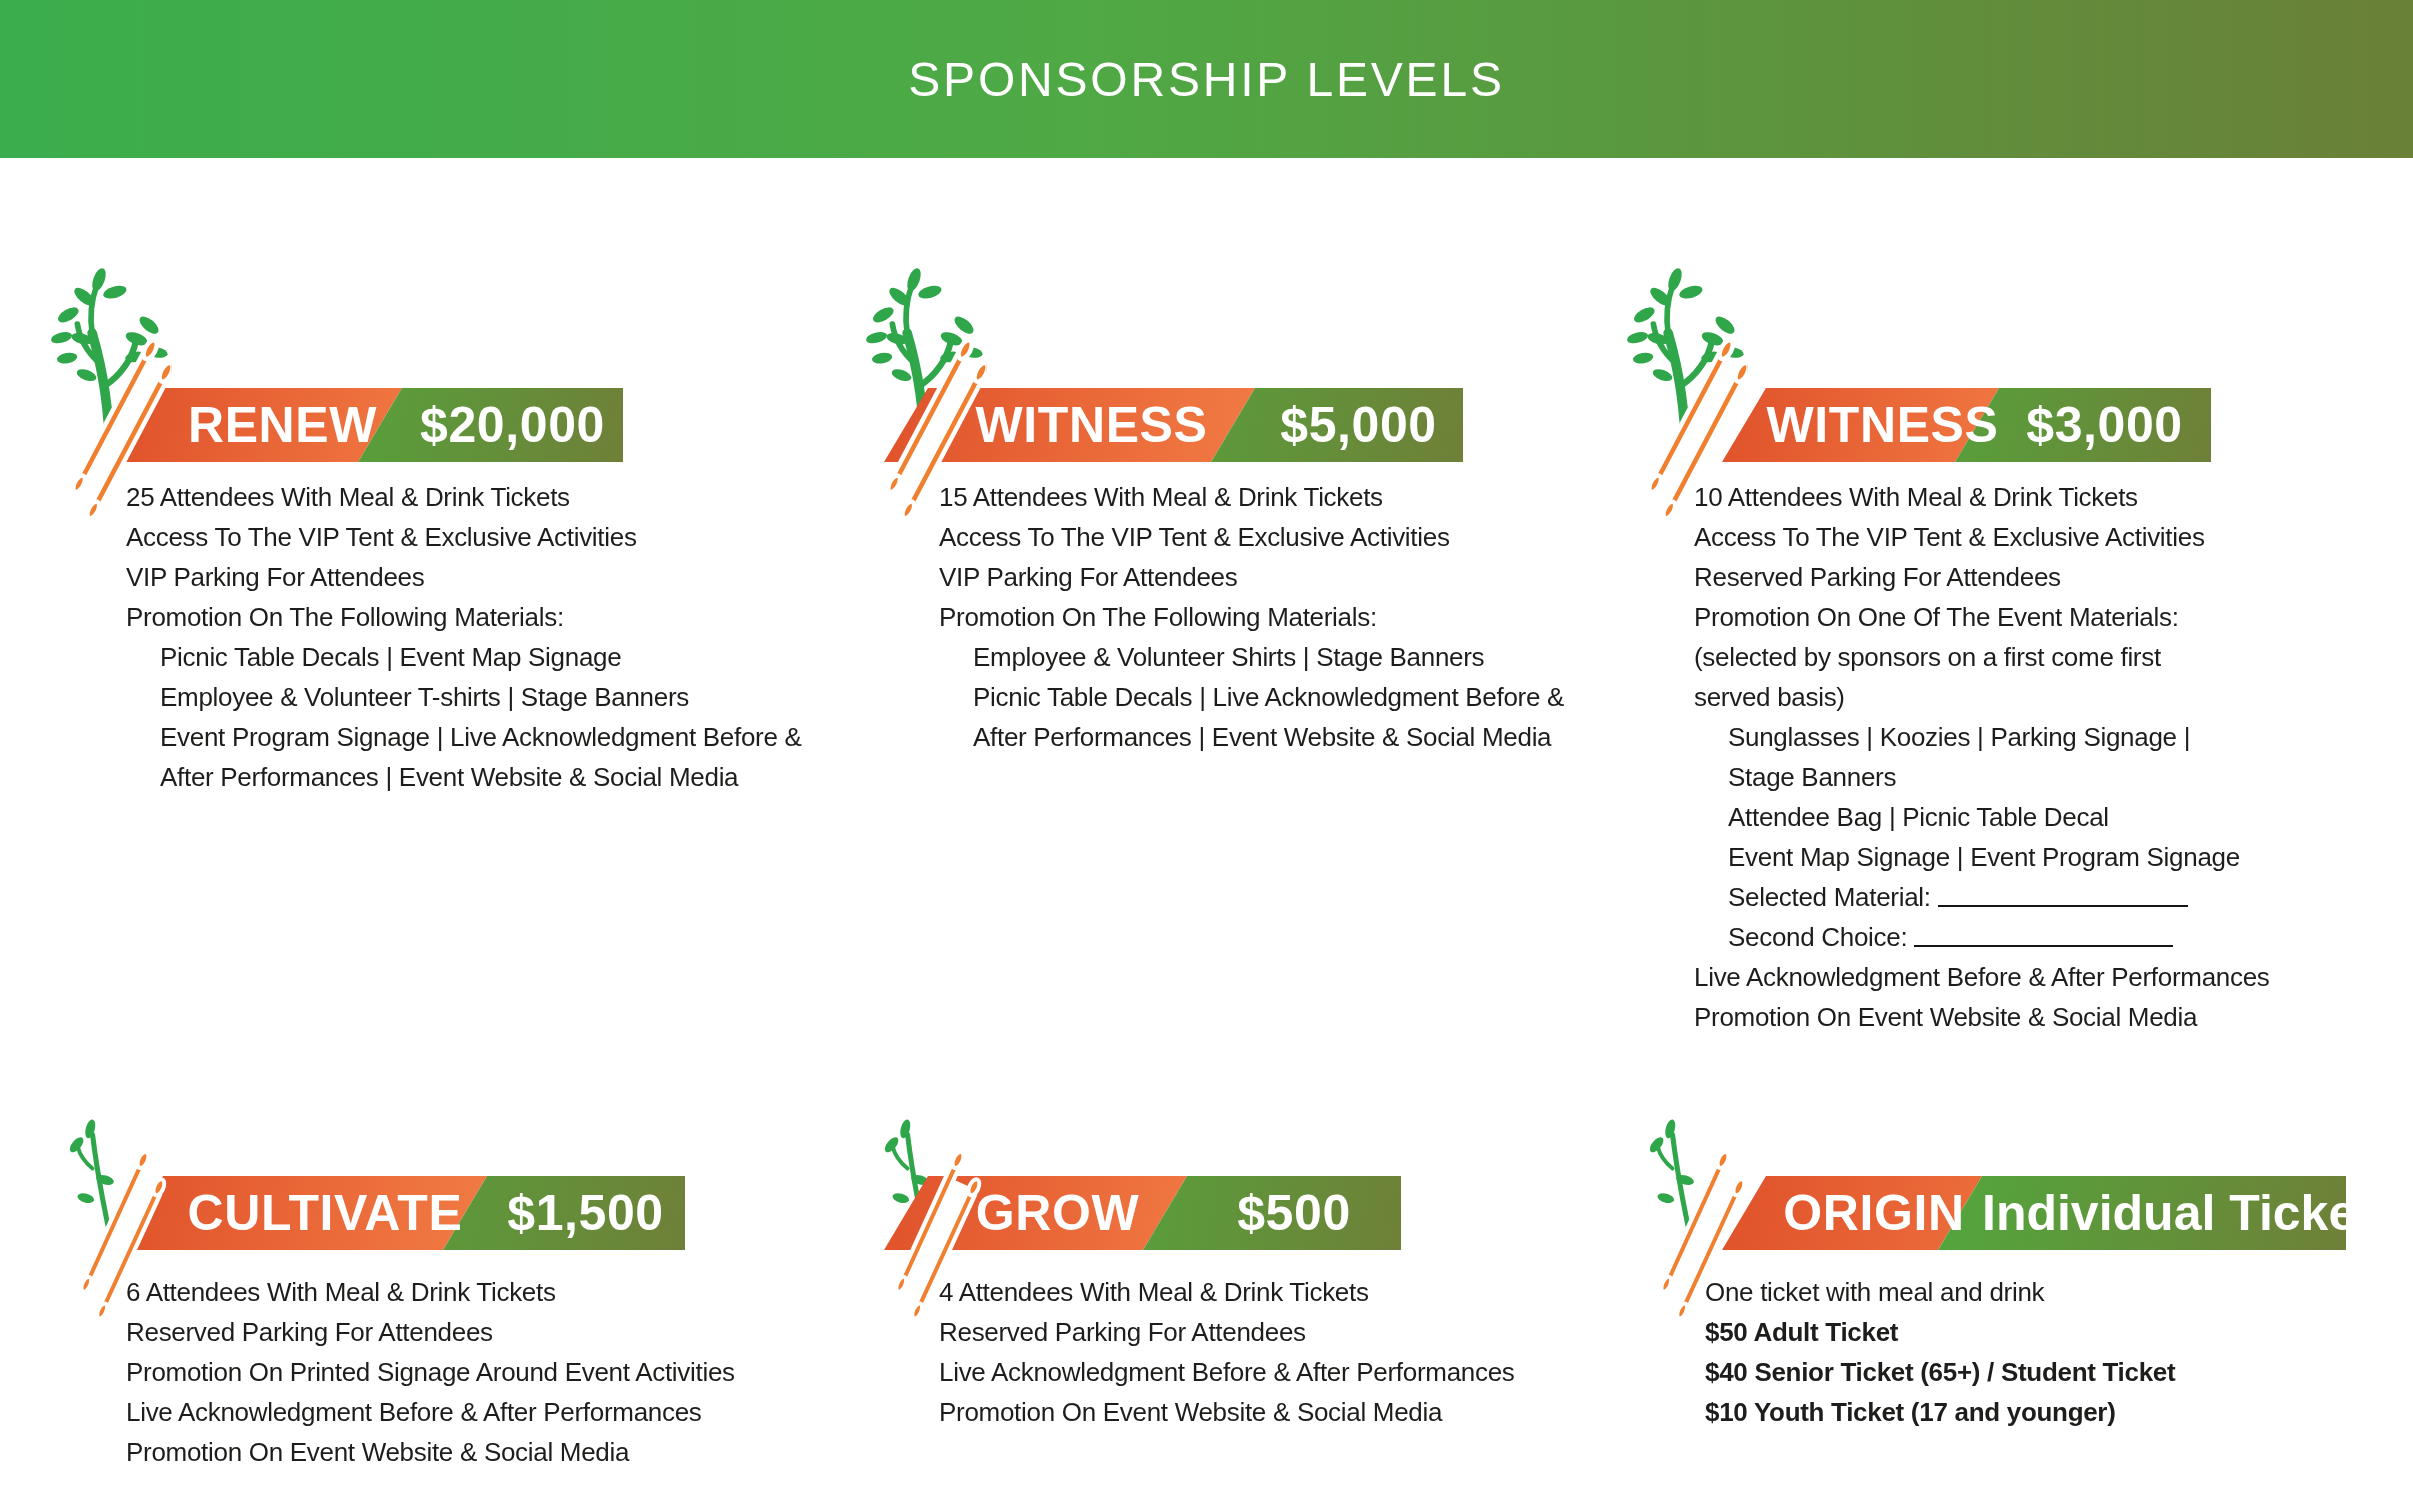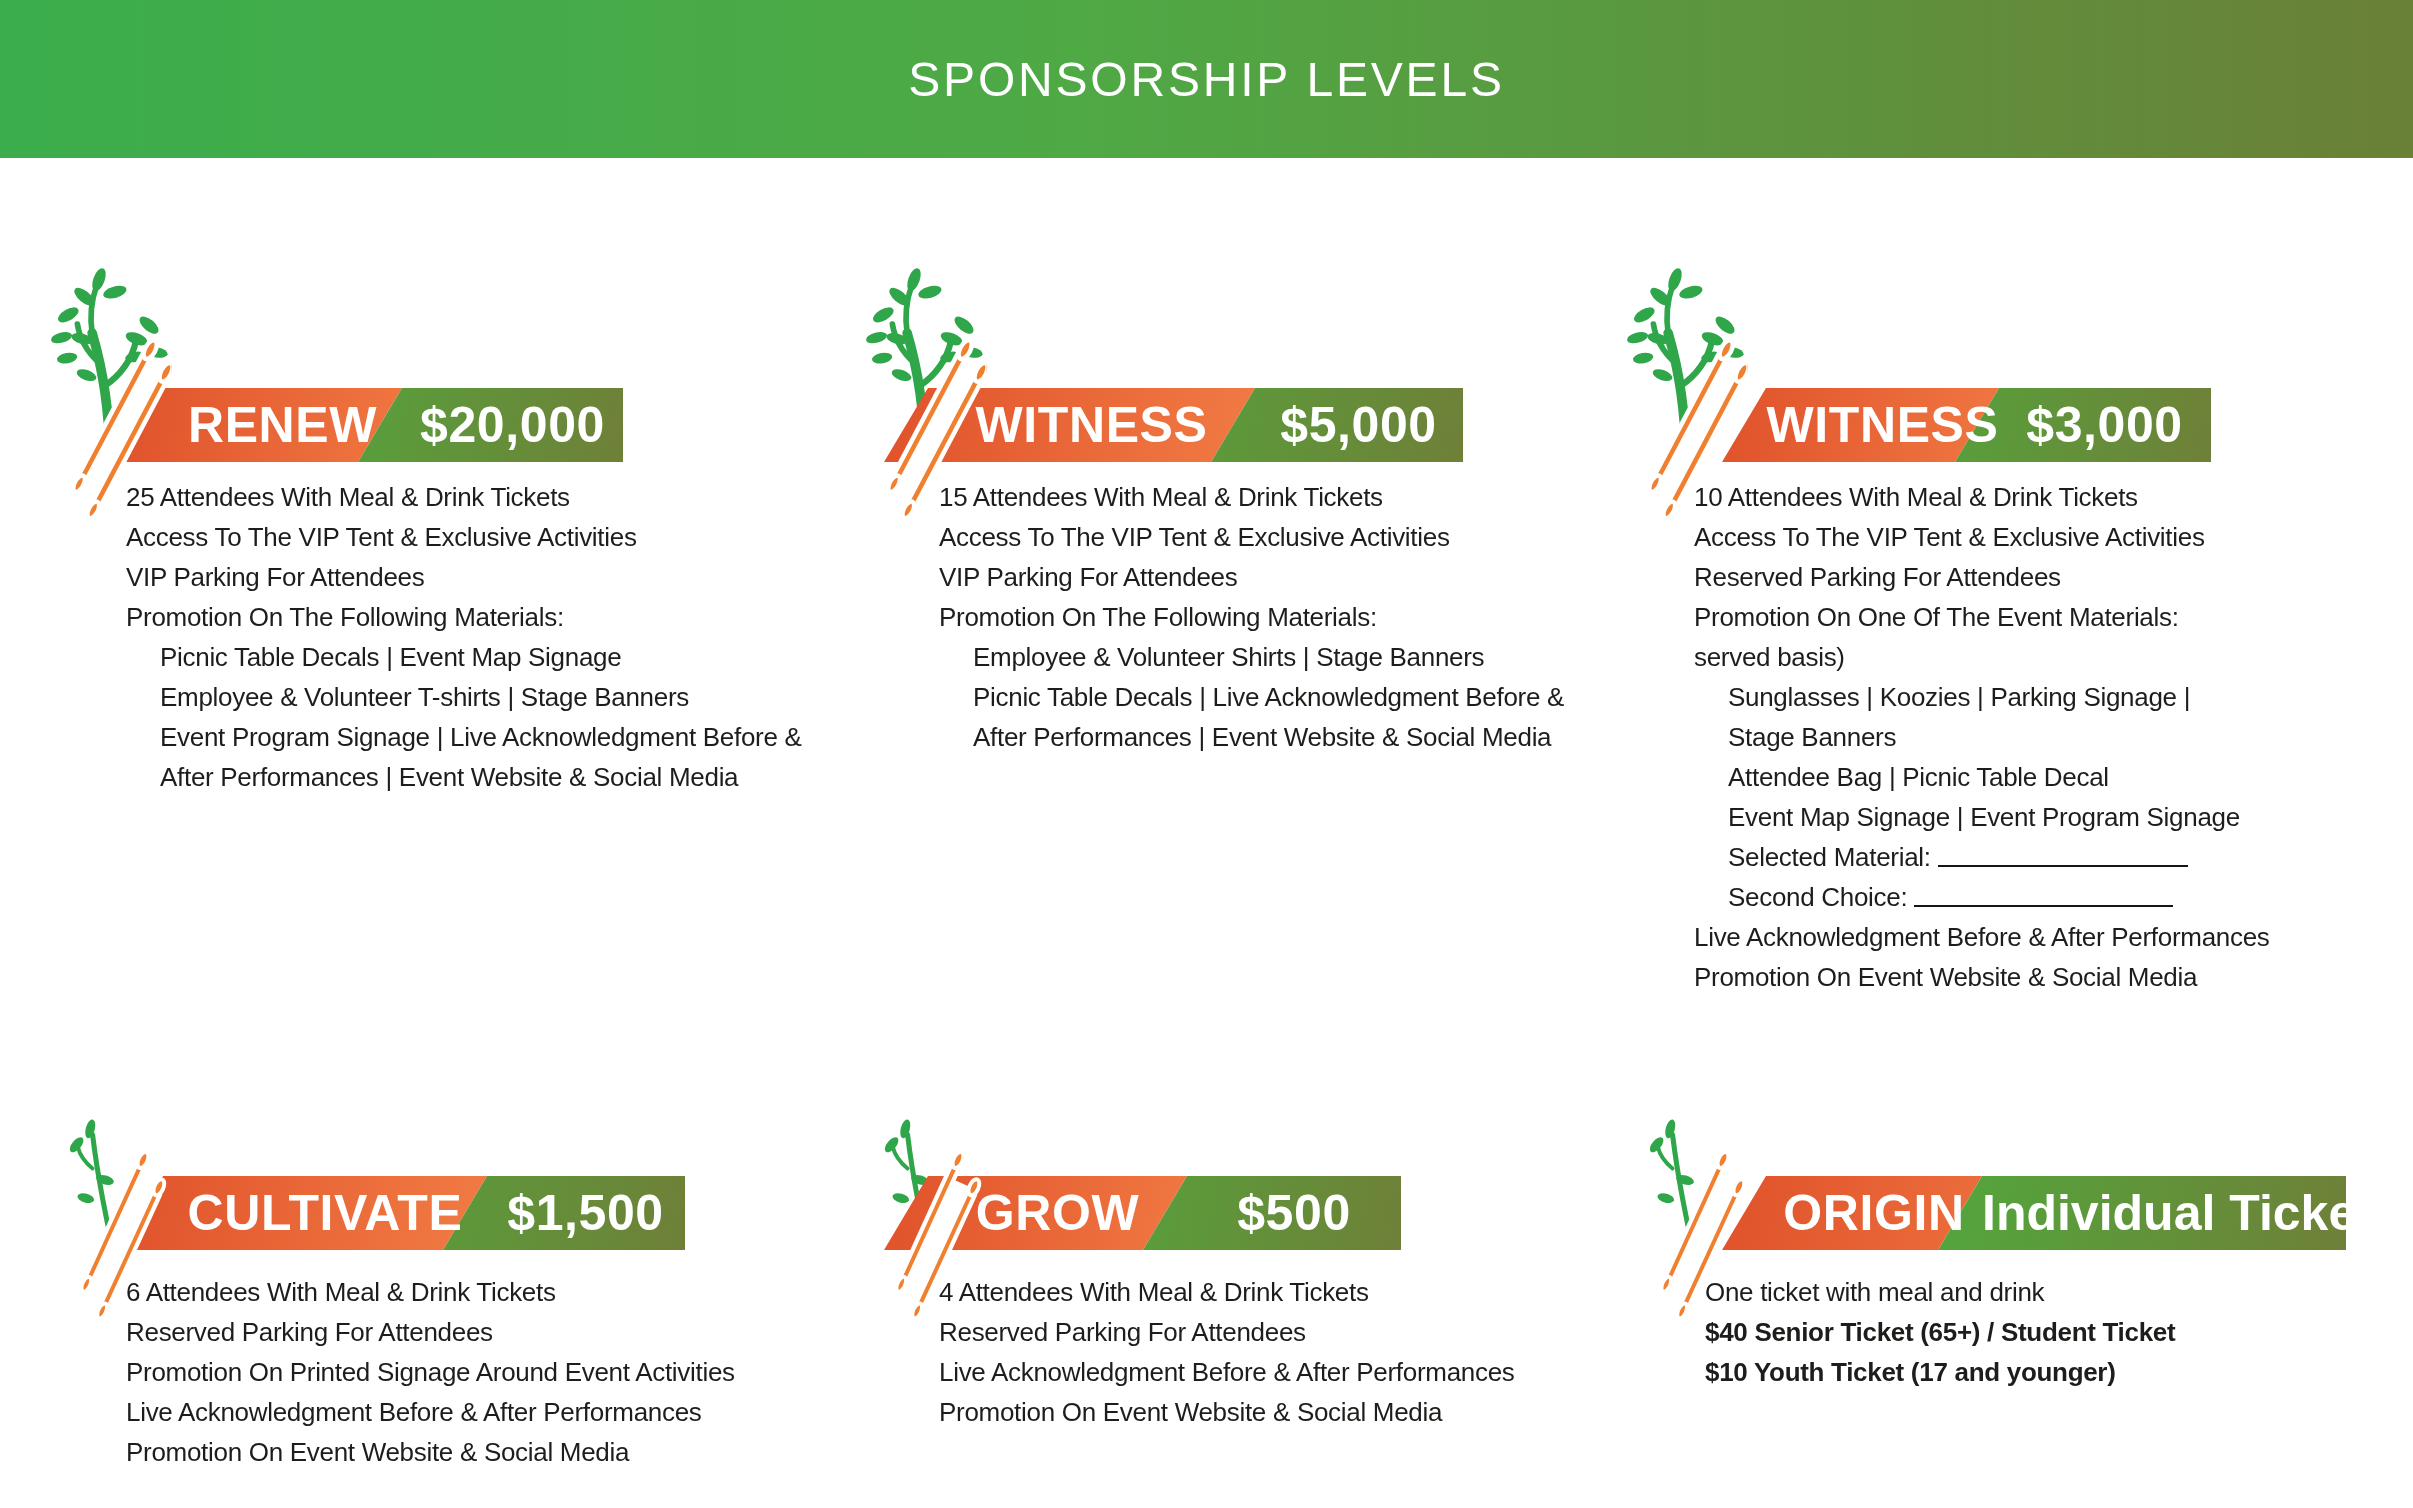--- a/index.html
+++ b/index.html
@@ -170,20 +170,21 @@
       <div class="rib-price" style="left:277px;width:211px">$3,000</div>
     </div>
     <svg class="icon icon-slash" style="left:1627px;top:266px;width:121px;height:257px" viewBox="0 0 212 452" width="121" height="257">
         <use href="#slash-big"></use>
       </svg>
     <div class="benefits" style="left:1694px;top:477px">
       <div class="li">10 Attendees With Meal &amp; Drink Tickets</div>
       <div class="li">Access To The VIP Tent &amp; Exclusive Activities</div>
       <div class="li">Reserved Parking For Attendees</div>
       <div class="li">Promotion On One Of The Event Materials:</div>
+      <div class="li">(selected by sponsors on a first come first</div>
       <div class="li">served basis)</div>
       <div class="li ind">Sunglasses | Koozies | Parking Signage |</div>
       <div class="li ind">Stage Banners</div>
       <div class="li ind">Attendee Bag | Picnic Table Decal</div>
       <div class="li ind">Event Map Signage | Event Program Signage</div>
       <div class="li ind"><span>Selected Material:</span><span class="fill-line" style="width:250px"></span></div>
       <div class="li ind"><span>Second Choice:</span><span class="fill-line" style="width:259px"></span></div>
       <div class="li">Live Acknowledgment Before &amp; After Performances</div>
       <div class="li">Promotion On Event Website &amp; Social Media</div>
     </div>
@@ -240,19 +241,20 @@
       <div class="rib-seg rib-orange" style="clip-path:polygon(44px 0,260px 0,216px 100%,0 100%)"></div>
       <div class="rib-seg rib-green" style="clip-path:polygon(260px 0,100% 0,100% 100%,216px 100%)"></div>
       <div class="rib-label" style="left:44px;width:216px">ORIGIN</div>
       <div class="rib-price regular" style="left:260px;width:363px">Individual Ticket</div>
     </div>
     <svg class="icon icon-slash" style="left:1643px;top:1113px;width:105px;height:207px" viewBox="0 0 185 365" width="105" height="207">
         <use href="#slash-small"></use>
       </svg>
     <div class="benefits" style="left:1705px;top:1272px">
       <div class="li">One ticket with meal and drink</div>
+      <div class="li bold">$50 Adult Ticket</div>
       <div class="li bold">$40 Senior Ticket (65+) / Student Ticket</div>
       <div class="li bold">$10 Youth Ticket (17 and younger)</div>
     </div>
   </div>
 
 </div>
 
 
 </body></html>

